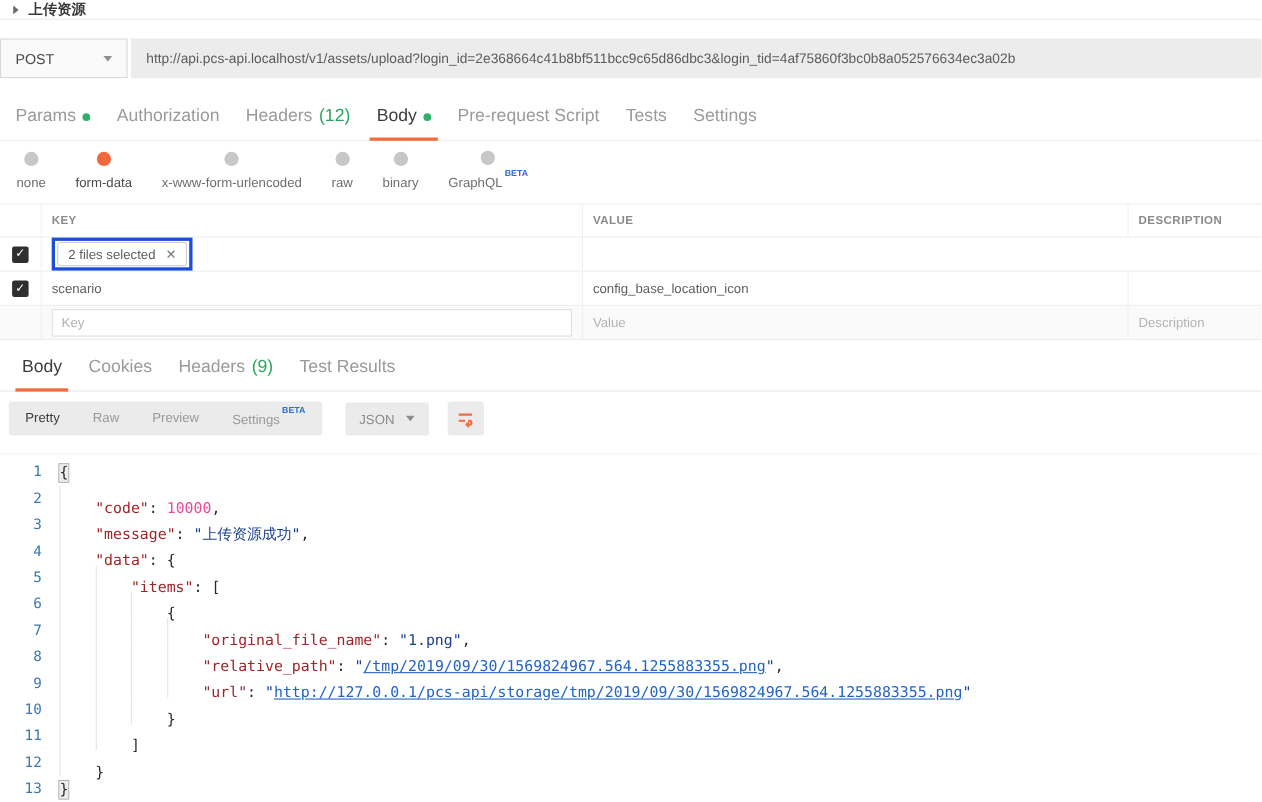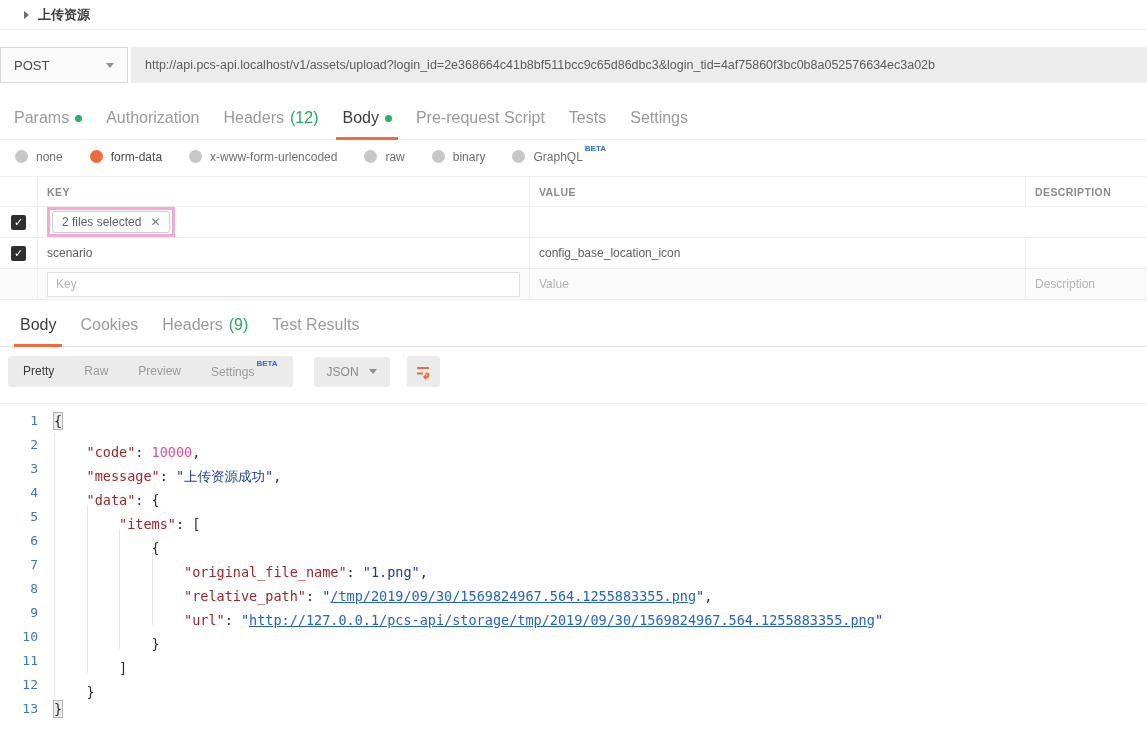--- a/index.html
+++ b/index.html
@@ -1,68 +1,68 @@
 <!DOCTYPE html>
 <html><head>
 <meta charset="utf-8">
 <style>
   * { box-sizing: border-box; margin: 0; padding: 0; }
   html, body { width: 1147px; height: 729px; overflow: hidden; background: #fff;
     font-family: "Liberation Sans", sans-serif; color: #3c3c3c; }
 
   
-  .req-header { height: 30px; display: flex; align-items: center; padding-left: 24px;
+  .req-header { height: 18px; display: flex; align-items: center; padding-left: 12px;
     border-bottom: 1px solid #ededed; }
   .tri { width: 0; height: 0; border-left: 5px solid #6b6b6b; border-top: 4px solid transparent;
     border-bottom: 4px solid transparent; margin-right: 9px; }
   .req-title { font-size: 13px; font-weight: 700; color: #3a3a3a; }
 
   
   .url-row { display: flex; margin-top: 17px; height: 36px; }
-  .method-box { width: 128px; background: #fafafa; border: 1px solid #d9d9d9;
+  .method-box { width: 116px; background: #fafafa; border: 1px solid #d9d9d9;
     display: flex; align-items: center; justify-content: space-between; padding: 0 13px;
     font-size: 13px; color: #494949; cursor: pointer; margin-right: 3px; }
   .caret { width: 0; height: 0; border-left: 4px solid transparent; border-right: 4px solid transparent;
     border-top: 5px solid #8f8f8f; }
   .url-field { flex: 1; background: #ececec; display: flex; align-items: center;
     padding: 0 14px; font-size: 12.5px; color: #5c5c5c; white-space: nowrap; overflow: hidden; }
 
   
   .tabs-row { display: flex; margin-top: 16px; border-bottom: 1px solid #ededed; padding-left: 2px; }
   .tab { position: relative; padding: 10px 12px 12px; font-size: 16px; color: #9a9a9a; cursor: pointer;
     display: flex; align-items: center; gap: 6px; }
   .tab.active { color: #3c3c3c; }
   .tab.active::after { content: ""; position: absolute; left: 6px; right: 6px; bottom: -1px;
     height: 3px; background: #f26b3a; }
   .dot { width: 7px; height: 7px; border-radius: 50%; background: #2db168; display: inline-block; }
   .green-suffix { color: #26a560; }
 
   
   .radio-row { display: flex; align-items: center; gap: 27px; padding: 9px 0 9px 15px; }
-  .radio-item { display: flex; align-items: center; gap: 8px; font-size: 12px; color: #6e6e6e; cursor: pointer; }
+  .radio-item { display: flex; align-items: center; gap: 8px; font-size: 12px; color: #6e6e6e; cursor: pointer; flex-direction: column; }
   .radio-circle { width: 13px; height: 13px; border-radius: 50%; background: #c7c7c7; }
   .radio-item.selected .radio-circle { background: #f0683c; }
   .radio-item.selected { color: #4a4a4a; }
   .beta-sup { font-size: 8px; font-weight: 700; color: #2c6ce0; vertical-align: super;
     position: relative; top: -5px; margin-left: 2px; }
 
   
   .kv-table { margin-top: 3px; border-top: 1px solid #ededed; }
   .kv-row { display: grid; grid-template-columns: 38px 492px 496px 1fr; border-bottom: 1px solid #ededed;
     min-height: 31px; align-items: stretch; }
   .kv-head { min-height: 30px; }
   .kv-cell { display: flex; align-items: center; padding: 0 9px; font-size: 12px; color: #5e5e5e;
     border-right: 1px solid #f0f0f0; position: relative; }
   .kv-cell:last-child { border-right: none; }
   .kv-head .kv-cell { font-size: 10.5px; font-weight: 700; color: #8a8a8a; letter-spacing: .4px; }
   .cb-cell { justify-content: center; padding: 0; }
   .hl-bar { border-left: 3px solid #f2a63b; }
   .checkbox { width: 15px; height: 15px; background: #2f2f2f; border-radius: 2px; color: #fff;
     font-size: 11px; line-height: 15px; text-align: center; cursor: pointer; }
-  .chip-annotation { border: 3px solid #f9a8d4; padding: 1px 2px; display: inline-block; }
+  .chip-annotation { border: 3px solid #1d4ed8; padding: 1px 2px; display: inline-block; }
   .chip { display: inline-flex; align-items: center; gap: 9px; border: 1px solid #cfcfcf;
     border-radius: 3px; padding: 3px 9px; font-size: 12px; color: #5e5e5e; background: #fff; }
   .chip-x { color: #7a7a7a; font-size: 12px; cursor: pointer; }
   .kv-placeholder { background: #fafafa; }
   .key-input { width: 100%; height: 25px; border: 1px solid #e0e0e0; background: #fff;
     font-size: 12px; padding: 0 8px; color: #5e5e5e; font-family: "Liberation Sans", sans-serif; outline: none; }
   .key-input::placeholder { color: #b3b3b3; }
   .ph-text { color: #b3b3b3; }
 
   

